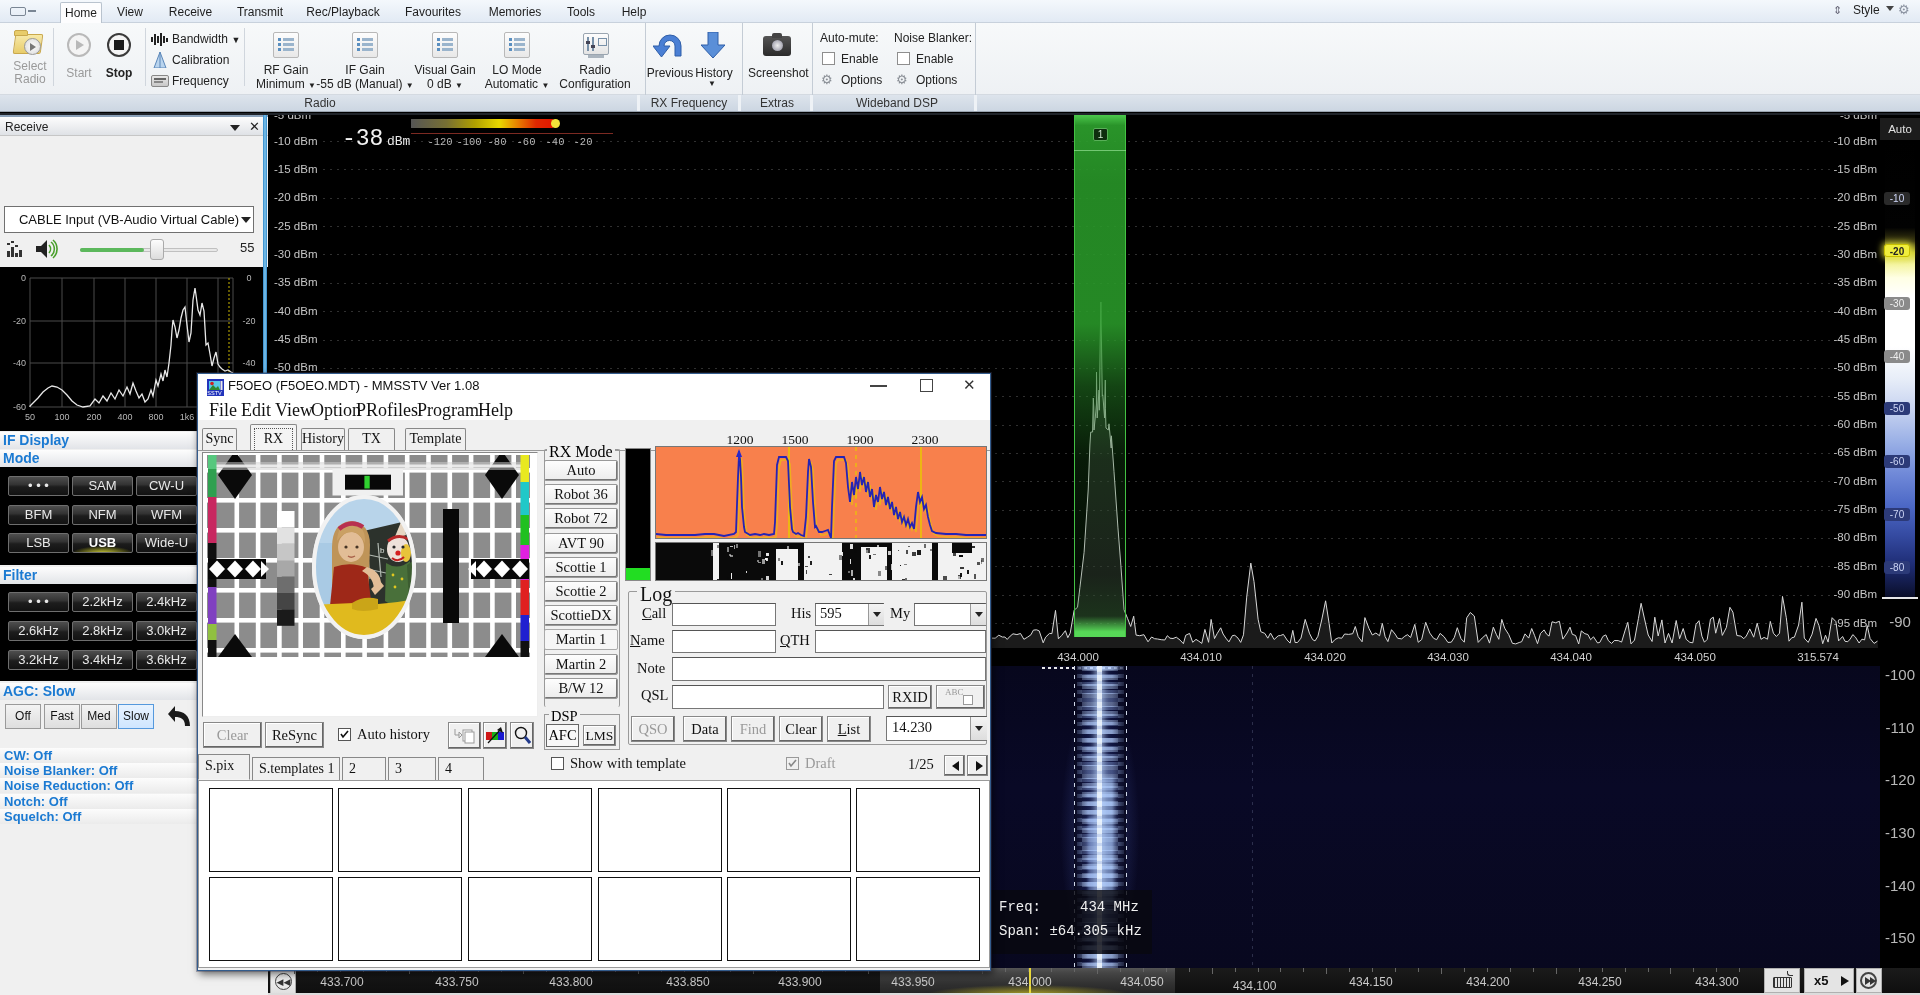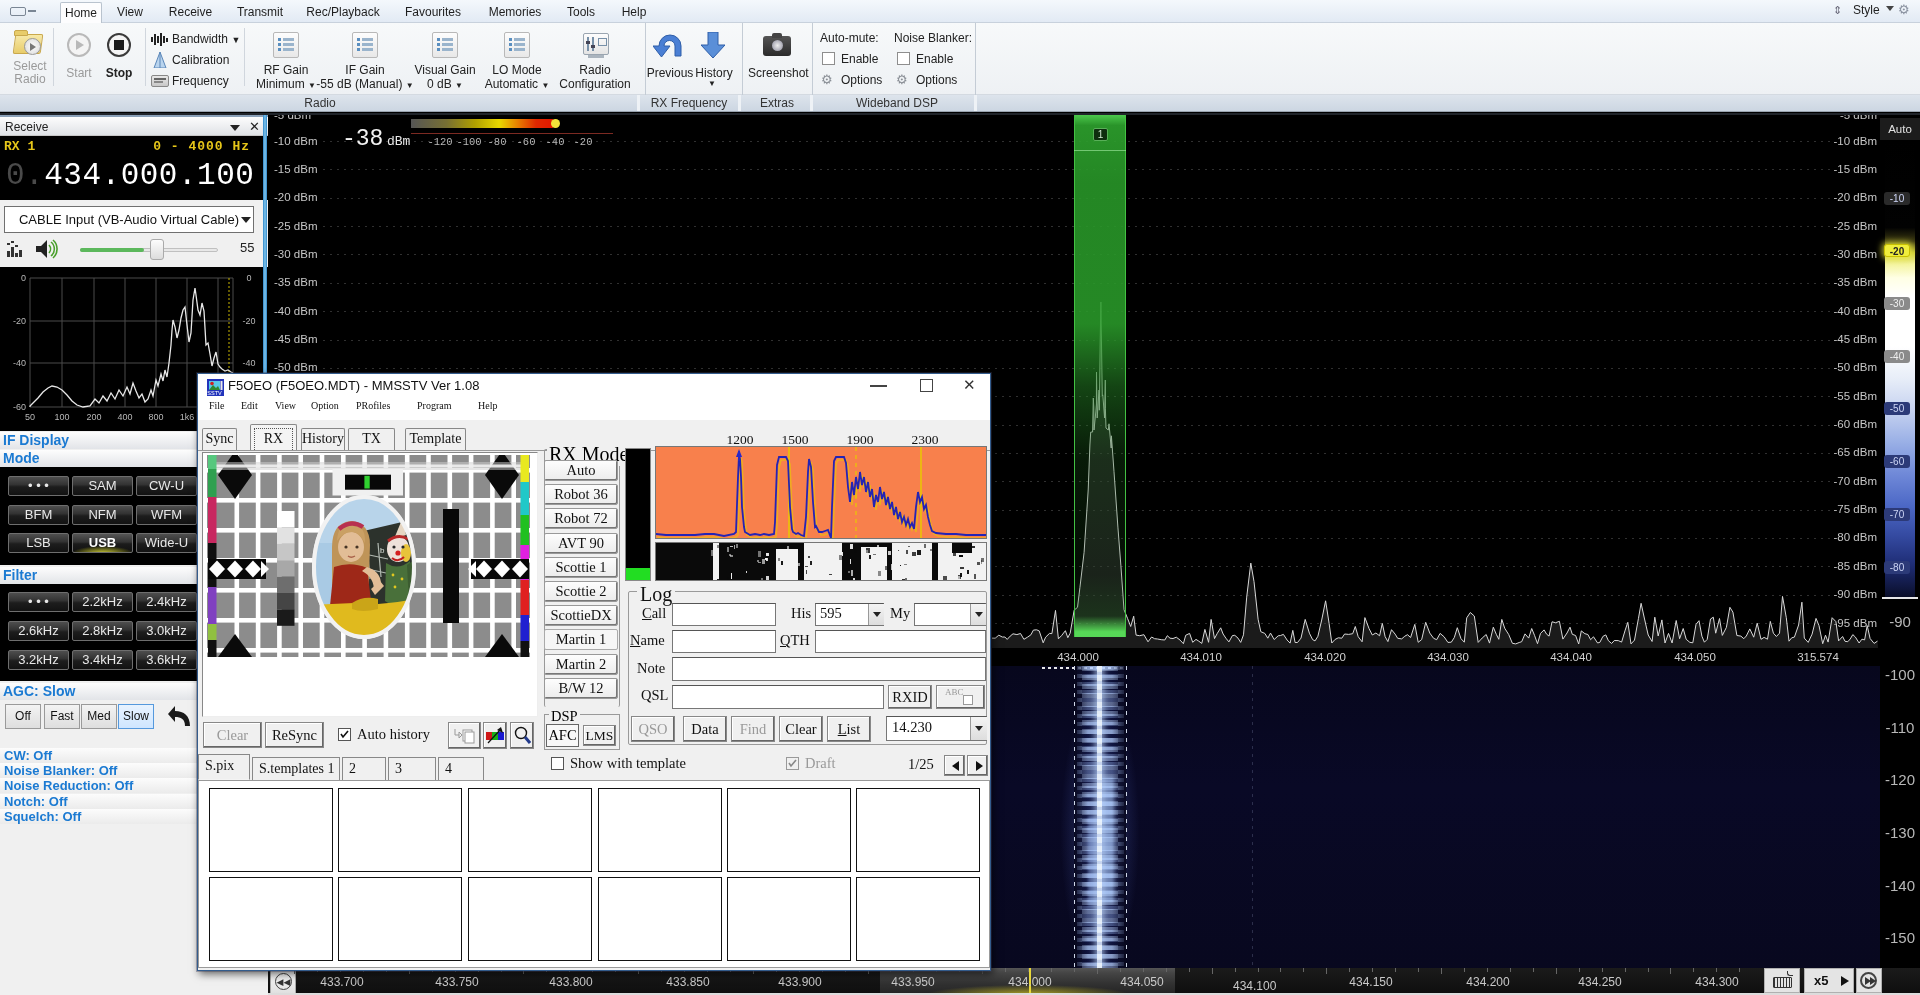--- a/index.html
+++ b/index.html
@@ -42,21 +42,21 @@
 #waterfall{position:absolute;left:268px;top:666px;width:1612px;height:302px;background:linear-gradient(#07071d,#090926 40%,#08081f);overflow:hidden}
 
 #rightstrip{position:absolute;left:1880px;top:115px;width:40px;height:853px;background:#000}
 .rslab{position:absolute;font-size:15px;color:#b8b8b8;width:40px;text-align:center}
 .gradlab{position:absolute;left:4px;width:26px;height:13px;border-radius:3px;font-size:10px;text-align:center;line-height:13px}
 
 #bottombar{position:absolute;left:268px;top:968px;width:1652px;height:27px;background:linear-gradient(#1b1b1b,#0d0d0d);font-size:12px;color:#c9c9c9}
 
 #mmsstv{position:absolute;left:197px;top:373px;width:794px;height:598px;background:#f0f0f0;border:1px solid #335c8c;box-shadow:0 0 0 1px rgba(60,60,90,.35), 2px 3px 8px rgba(0,0,0,.6);font-family:"Liberation Serif",serif}
 #mtitle{position:absolute;left:0;top:0;width:792px;height:24px;background:#fff;font-family:"Liberation Sans",sans-serif}
-#mmenu{position:absolute;left:0;top:24px;width:792px;height:22px;background:#fff;font-size:10px;color:#111}
+#mmenu{position:absolute;left:0;top:24px;width:792px;height:22px;background:#fff;font-size:18px;color:#111}
 .mmi{position:absolute;top:2px}
 .mtab2{position:absolute;background:#f0f0f0;border:1px solid #888;border-bottom:none;border-radius:2px 2px 0 0;font-size:14px;text-align:center;color:#111}
 .win-btn{position:absolute;font-family:"Liberation Sans",sans-serif;color:#333;text-align:center}
 .fld{position:absolute;background:#fff;border:1px solid #777;border-top:1.5px solid #555}
 .mbtn{position:absolute;background:#f0f0f0;border:1px solid #888;box-shadow:inset -1px -1px 0 #666, inset 1px 1px 0 #fff;font-size:14.5px;color:#111;text-align:center;font-family:"Liberation Serif",serif}
 .mbtn.dis{color:#999}
 .mlab{position:absolute;font-size:14.5px;color:#111}
 .rxbtn{position:absolute;left:346px;width:74px;height:21px;background:linear-gradient(#fdfdfd,#ececec);border:1px solid #999;border-radius:2px;box-shadow:inset -1px -1px 0 #777;font-size:14.5px;text-align:center;line-height:19px;color:#111}
 .rxbtn.sel{background:#f6f6f6;box-shadow:none;border:1px solid #aaa}
 .gbox{position:absolute;border:1px solid #9a9a9a;border-radius:2px}
@@ -211,25 +211,20 @@
       <div class="glabel" style="left:837px">Wideband DSP</div>
     </div>
 <div class="abs" style="left:0;top:113px;width:1920px;height:2px;background:#20242a"></div>
 <div id="leftpanel">
 <div class="abs" style="left:0;top:0;width:268px;height:2px;background:#8aa0b8"></div>
 <div id="lphead">
         <span style="position:absolute;left:5px;top:3px">Receive</span>
         <div class="abs" style="left:230px;top:8px;width:0;height:0;border-left:5px solid transparent;border-right:5px solid transparent;border-top:6px solid #222"></div>
         <div class="abs" style="left:249px;top:2px;font-size:13px;color:#222">✕</div>
       </div>
-<div id="freqpanel">
-        <div class="abs" style="left:4px;top:3px;color:#e6c619;font-size:13px;font-weight:bold">RX 1</div>
-        <div class="abs" style="left:120px;top:3px;color:#e6c619;font-size:13px;font-weight:bold;width:130px;text-align:right;letter-spacing:1px">0 - 4000 Hz</div>
-        <div class="abs" style="left:6px;top:22px;font-size:31px;color:#4a4a4a;letter-spacing:0.5px">0.<span style="color:#fff">434.000.100</span></div>
-      </div>
 <div id="lpcombo">CABLE Input (VB-Audio Virtual Cable)<div class="abs" style="left:236px;top:10px;width:0;height:0;border-left:5px solid transparent;border-right:5px solid transparent;border-top:6px solid #222"></div></div>
 <div id="volrow">
         <svg class="abs" style="left:7px;top:8px" width="18" height="18">
           <g fill="#333">
             <rect x="0" y="10" width="3" height="6"></rect>
             <rect x="4" y="6" width="3" height="10"></rect>
             <rect x="8" y="12" width="3" height="4"></rect>
             <rect x="12" y="9" width="3" height="7"></rect>
           </g>
           <g fill="#333">
@@ -409,20 +404,25 @@
 <div class="abs" style="left:814px;top:0;width:36px;height:302px;background:repeating-linear-gradient(180deg, rgba(185,210,255,.45) 0px 5px, rgba(15,20,70,.4) 5px 9px)"></div>
 <div class="abs" style="left:832px;top:112px;width:15px;height:125px;background:rgba(175,205,255,.55);filter:blur(2px)"></div>
 <div class="abs" style="left:820px;top:150px;width:9px;height:90px;background:rgba(160,190,250,.4);filter:blur(1.5px)"></div>
 <div class="abs" style="left:829px;top:0;width:5px;height:302px;background:rgba(238,246,255,.92);box-shadow:0 0 7px 2px rgba(190,215,255,.75)"></div>
 <div class="abs" style="left:829px;top:0;width:5px;height:302px;background:repeating-linear-gradient(180deg, rgba(255,255,255,0) 0 6px, rgba(120,150,220,.25) 6px 9px)"></div>
 <div class="abs" style="left:806px;top:0;width:14px;height:302px;background:linear-gradient(90deg,rgba(8,8,30,.85),rgba(8,8,30,0))"></div>
 <div class="abs" style="left:844px;top:0;width:14px;height:302px;background:linear-gradient(270deg,rgba(8,8,30,.85),rgba(8,8,30,0))"></div>
 <div class="abs" style="left:806px;top:0;width:1px;height:302px;background-image:repeating-linear-gradient(180deg,#cfd8e8 0 4px,transparent 4px 9px)"></div>
 <div class="abs" style="left:858px;top:0;width:1px;height:302px;background-image:repeating-linear-gradient(180deg,#cfd8e8 0 4px,transparent 4px 9px)"></div>
 <div class="abs" style="left:984px;top:0;width:1px;height:302px;background-image:repeating-linear-gradient(180deg,rgba(150,160,200,.25) 0 3px,transparent 3px 8px)"></div>
+<div class="abs" style="left:722px;top:224px;width:162px;height:64px;background:rgba(8,8,16,.82);font-family:'Liberation Mono',monospace;font-size:14px;color:#f0f0f0">
+        <div class="abs" style="left:9px;top:9px">Freq:</div>
+        <div class="abs" style="left:90px;top:9px">434 MHz</div>
+        <div class="abs" style="left:9px;top:33px">Span: ±64.305 kHz</div>
+      </div>
 </div>
 <div id="rightstrip">
 <div class="abs" style="left:0;top:3px;width:40px;height:22px;background:#1c1c1c;color:#e0e0e0;font-size:11.5px;text-align:center;line-height:22px">Auto</div>
 <div class="abs" style="left:4px;top:25px;width:32px;height:458px;border:1px solid #000;background:linear-gradient(180deg,#000 0%,#020202 19%,#3a3812 22%,#c8c83a 24.5%,#f4f4a0 27%,#ffffe4 30%,#ffffff 34%,#ffffff 45%,#e8eef8 52%,#c6d2f0 59%,#9ab0e6 66%,#7089d8 73%,#4c68c6 80%,#33489e 87%,#1e2c74 93%,#10173f 98%,#0a0e28 100%)"></div>
 <div class="abs" style="left:2px;top:482px;width:36px;height:2px;background:#e8e8e8"></div>
 <div class="gradlab" style="top:76.5px;background:#2a2a2a;color:#cdd5f5">-10</div>
 <div class="gradlab" style="top:128.5px;background:#f0ee3c;border:1px solid #c8c000;color:#222;box-shadow:0 0 6px 2px rgba(240,238,60,.75);font-weight:bold">-20</div>
 <div class="gradlab" style="top:181.5px;background:#8a8a8a;color:#f0f0f0">-30</div>
 <div class="gradlab" style="top:234.5px;background:#8a8a8a;color:#f0f0f0">-40</div>
 <div class="gradlab" style="top:286.5px;background:#2c3a78;color:#cdd5f5">-50</div>
@@ -734,21 +734,21 @@
 <div class="thumb" style="left:400px;top:414px"></div>
 <div class="thumb" style="left:529px;top:414px"></div>
 <div class="thumb" style="left:658px;top:414px"></div>
 <div class="thumb" style="left:11px;top:503px"></div>
 <div class="thumb" style="left:140px;top:503px"></div>
 <div class="thumb" style="left:270px;top:503px"></div>
 <div class="thumb" style="left:400px;top:503px"></div>
 <div class="thumb" style="left:529px;top:503px"></div>
 <div class="thumb" style="left:658px;top:503px"></div>
 <div class="abs" style="left:346px;top:75px;width:76px;height:258px;border:1px solid #999;border-radius:2px;border-bottom:none"></div>
-<div class="abs" style="left:349px;top:69px;background:#f0f0f0;padding:0 2px;font-size:20px">RX Mode</div>
+<div class="abs" style="left:349px;top:69px;background:#f0f0f0;padding:0 2px;font-size:16px">RX Mode</div>
 <div class="rxbtn" style="top:86px">Auto</div>
 <div class="rxbtn" style="top:110px">Robot 36</div>
 <div class="rxbtn" style="top:134px">Robot 72</div>
 <div class="rxbtn" style="top:159px">AVT 90</div>
 <div class="rxbtn" style="top:183px">Scottie 1</div>
 <div class="rxbtn" style="top:207px">Scottie 2</div>
 <div class="rxbtn" style="top:231px">ScottieDX</div>
 <div class="rxbtn sel" style="top:255px">Martin 1</div>
 <div class="rxbtn" style="top:280px">Martin 2</div>
 <div class="rxbtn" style="top:304px">B/W 12</div>

